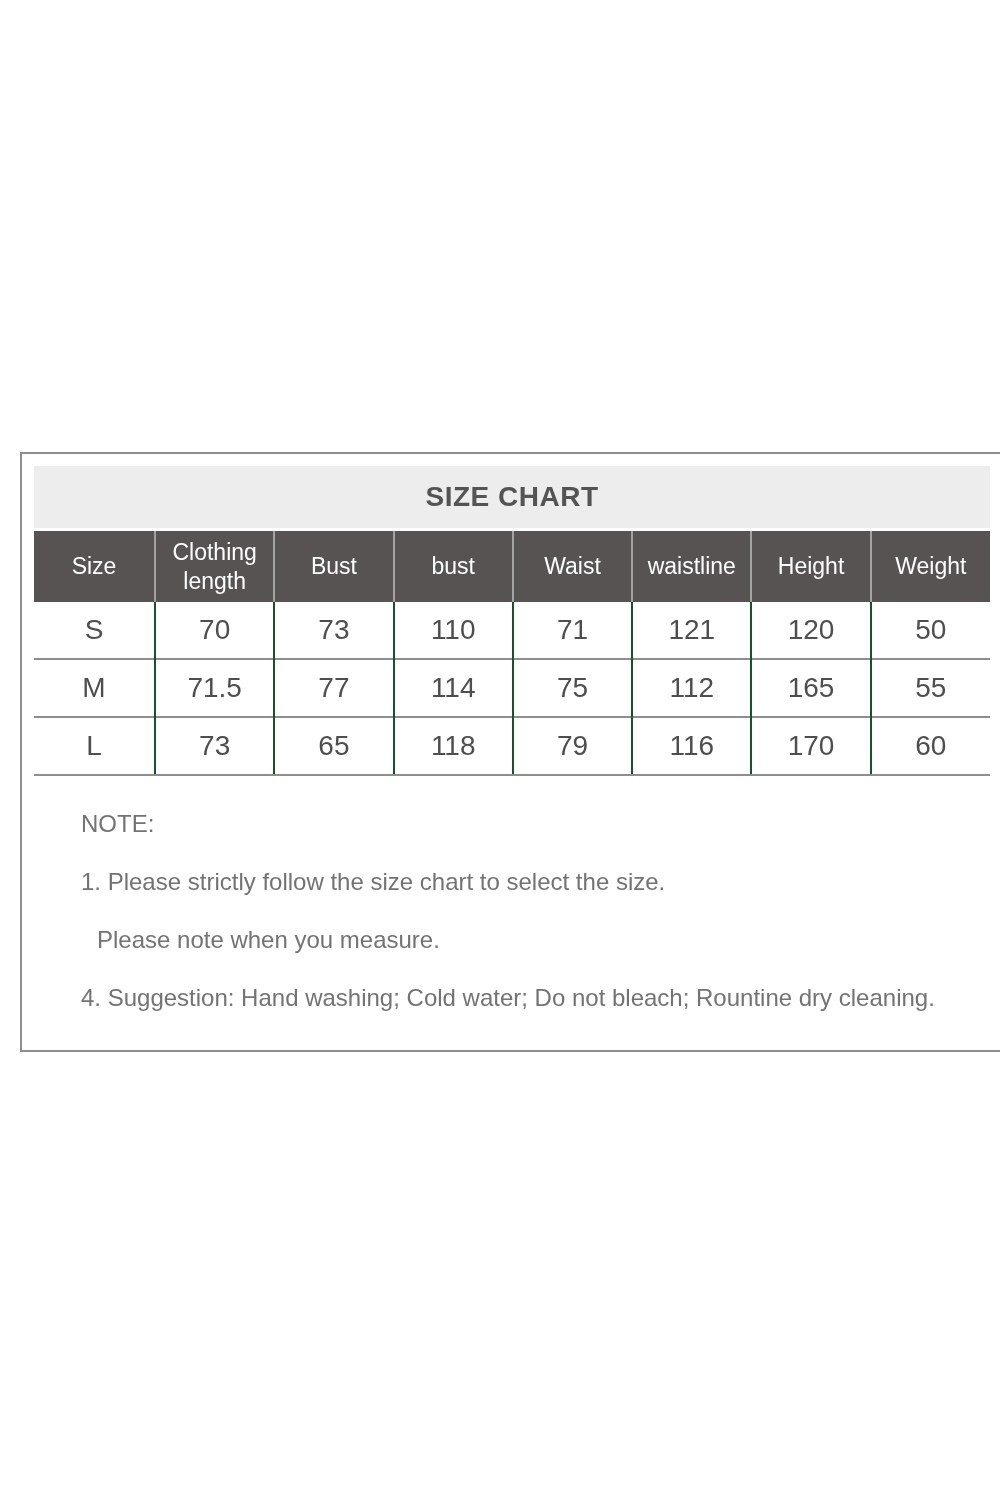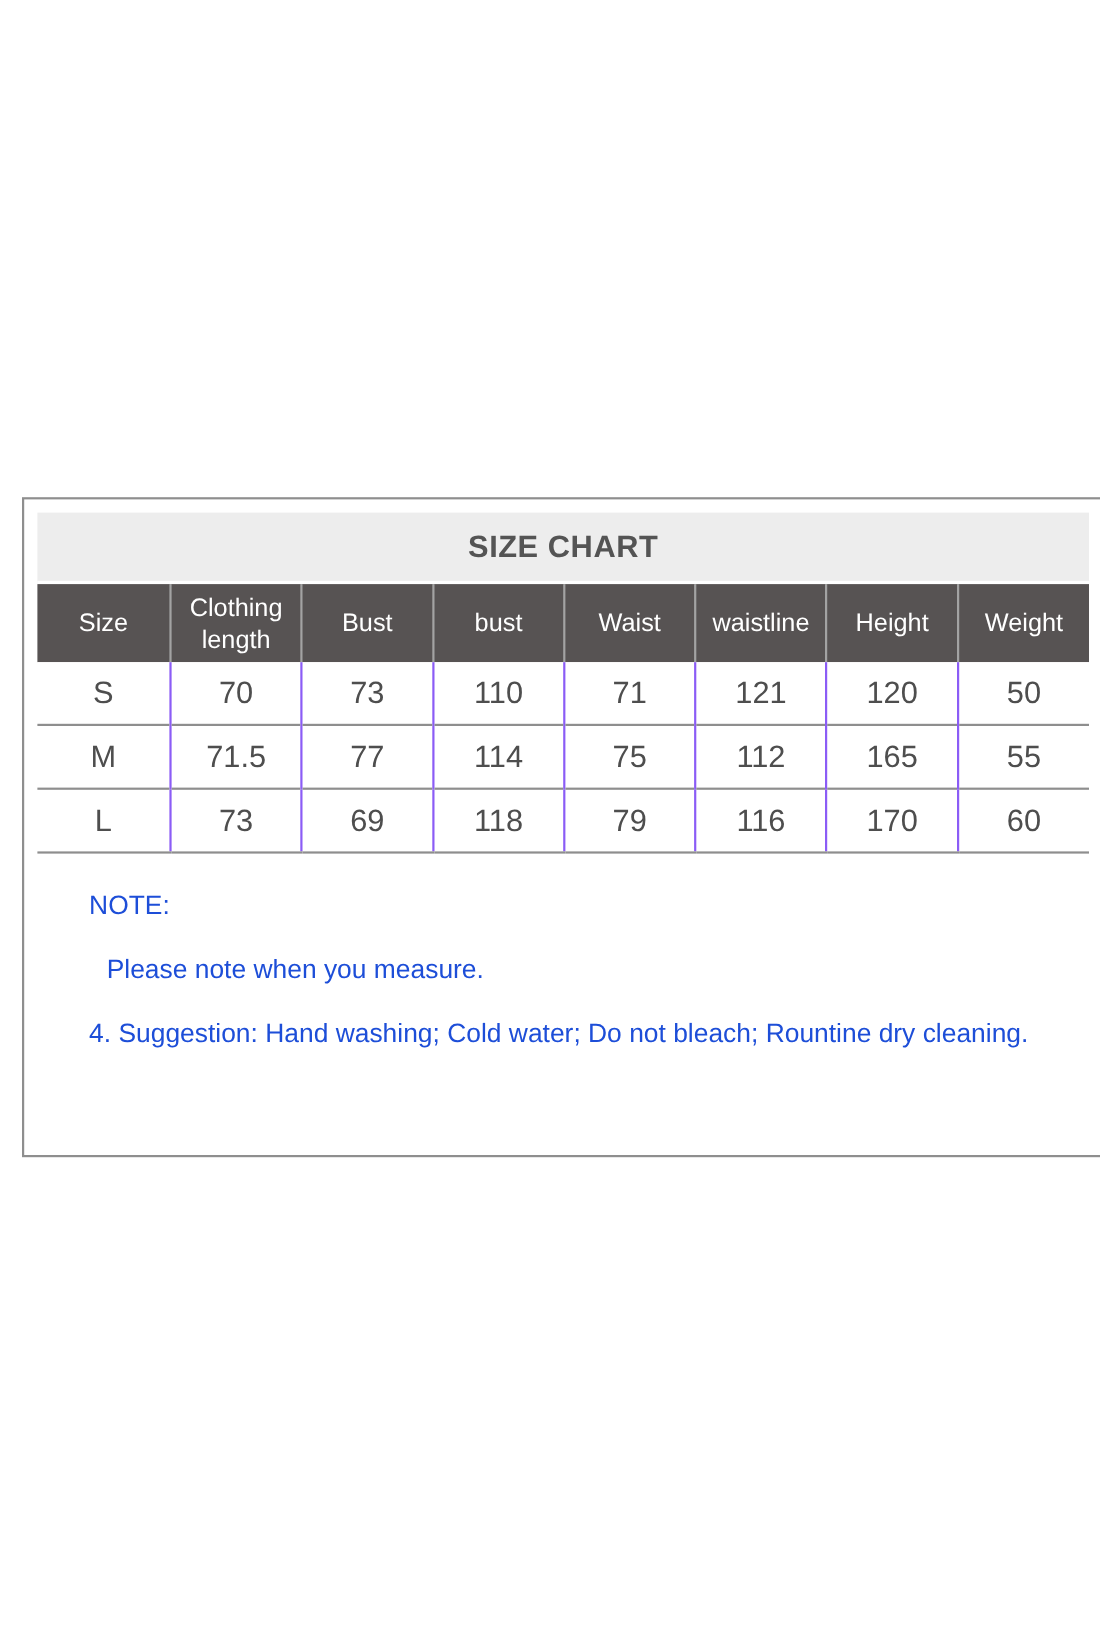--- a/index.html
+++ b/index.html
@@ -46,27 +46,27 @@
   .size-table th + th { border-left: 2px solid #a3a3a3; }
   .size-table td {
     height: 56px;
     font-size: 28px;
     color: #4e4e4e;
     text-align: center;
     vertical-align: middle;
     background: #ffffff;
     border-top: 2px solid #8e8e8e;
   }
-  .size-table td + td { border-left: 2px solid #8b5cf6; }
+  .size-table td + td { border-left: 2px solid #14532d; }
   .size-table tbody tr:first-child td { border-top: none; }
   .size-table tbody tr:last-child td { border-bottom: 2px solid #8e8e8e; }
   .note {
     padding: 19px 14px 0 35px;
     font-size: 24px;
-    color: #1d4ed8;
+    color: #737373;
   }
   .note .line {
     line-height: 34px;
     white-space: nowrap;
     overflow: hidden;
   }
   .note .indent { padding-left: 28px; }
 </style>
 </head>
 <body>
@@ -115,29 +115,30 @@
         <td>77</td>
         <td>114</td>
         <td>75</td>
         <td>112</td>
         <td>165</td>
         <td>55</td>
       </tr>
       <tr>
         <td>L</td>
         <td>73</td>
-        <td>69</td>
+        <td>65</td>
         <td>118</td>
         <td>79</td>
         <td>116</td>
         <td>170</td>
         <td>60</td>
       </tr>
     </tbody>
   </table>
 
   <div class="note">
     <div class="line">NOTE:</div>
+    <div class="line">1. Please strictly follow the size chart to select the size.</div>
     <div class="line indent">Please note when you measure.</div>
     <div class="line">4. Suggestion: Hand washing; Cold water; Do not bleach; Rountine dry cleaning.</div>
   </div>
 
 </div>
 
 </body></html>

